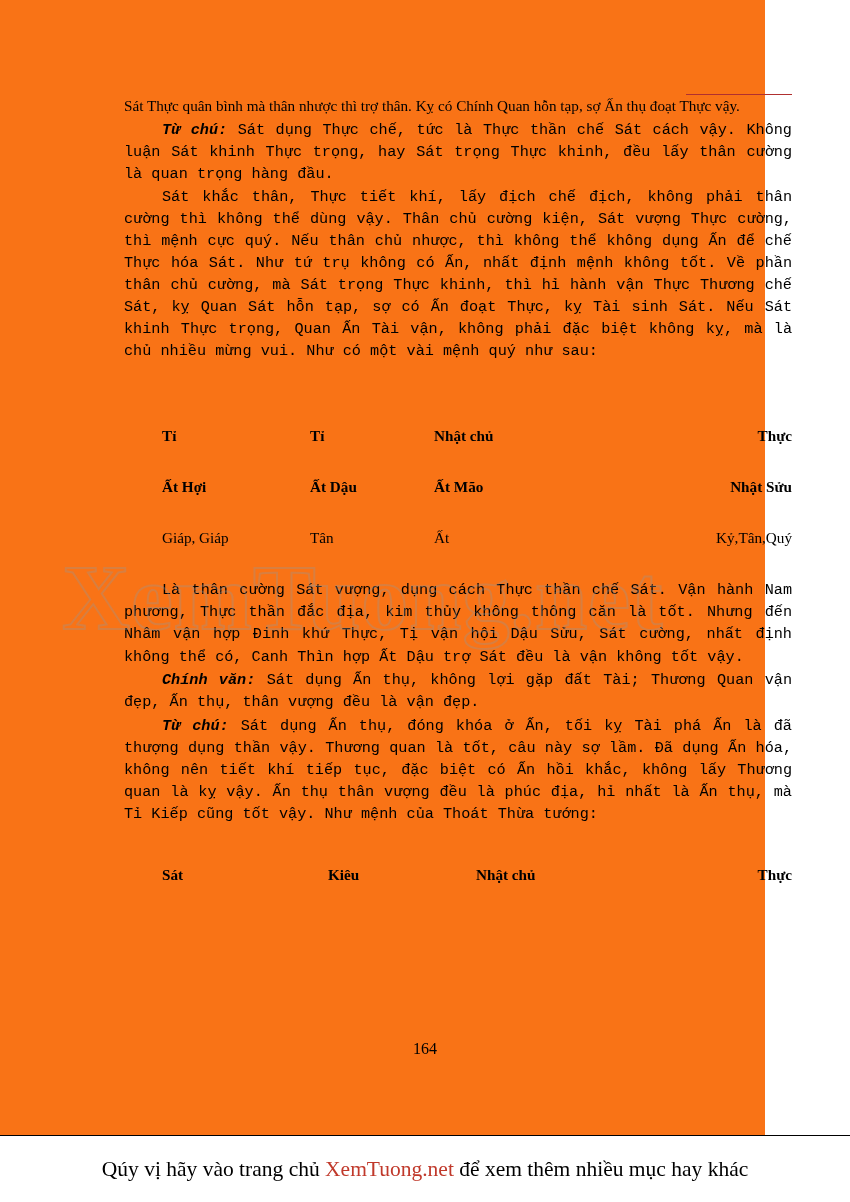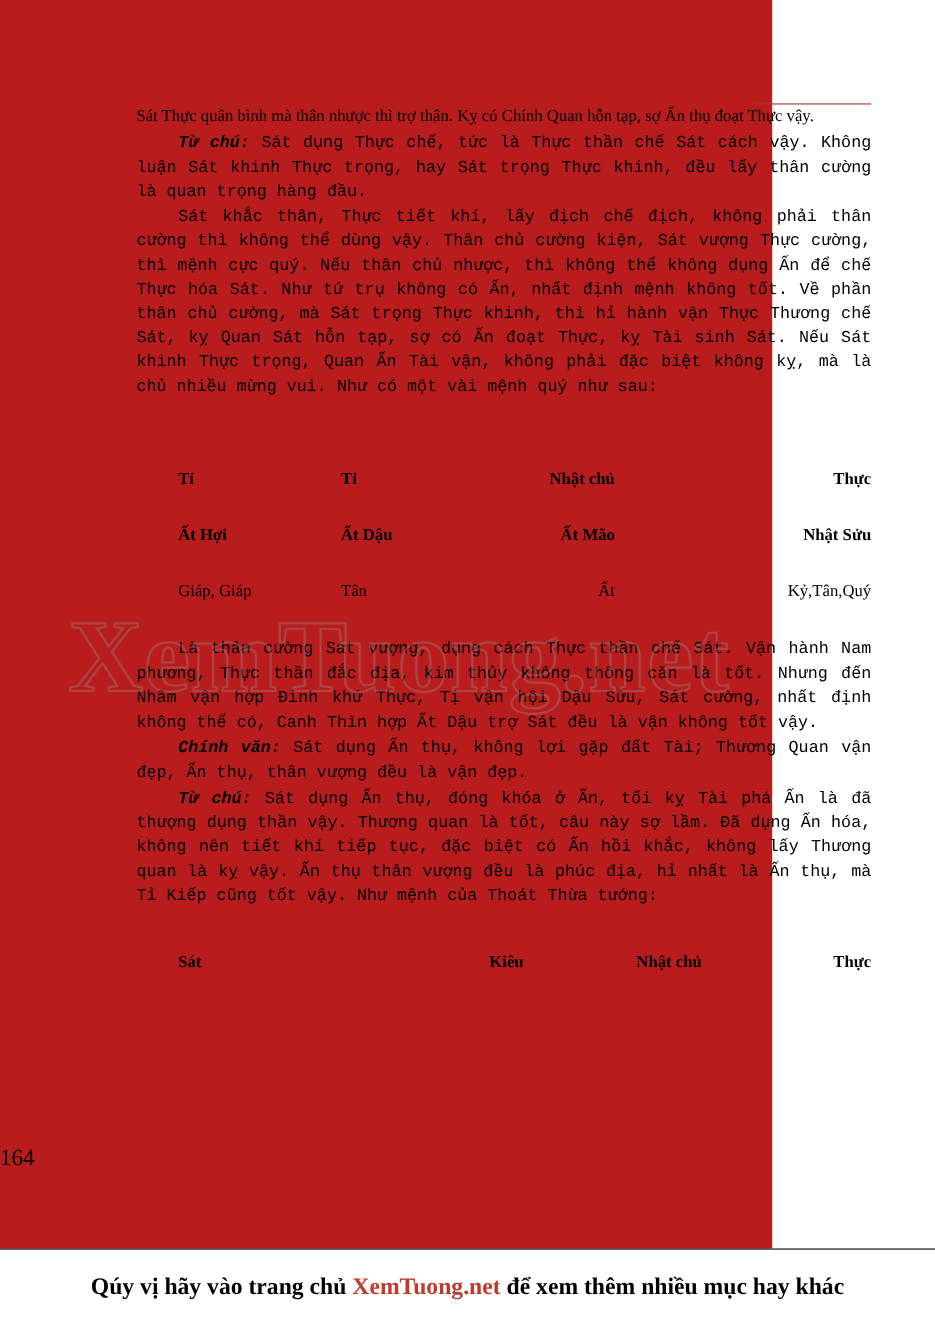--- a/index.html
+++ b/index.html
@@ -12,23 +12,23 @@
     height: 1202px;
     position: relative;
     font-family: "Liberation Serif", serif;
     color: #000000;
     overflow: hidden;
   }
 
   .page {
     position: absolute;
     left: 0; top: 0;
-    width: 702px;
+    width: 765px;
     height: 1202px;
-    background: #b91c1c;
+    background: #f97316;
   }
 
   .content {
     position: absolute;
     left: 124px;
     top: 95px;
     width: 668px;
   }
 
   p.para {
@@ -78,25 +78,25 @@
   }
   .chart1 tr td { height: 51px; }
 
   .chart2 {
     margin-top: 40px;
   }
   .chart2 tr td { height: 26px; }
 
   .c1 { width: 148px; }
   .c2 { width: 124px; }
-  .c3 { width: 125px; text-align: right; }
+  .c3 { width: 125px; }
   .c4 { width: auto; text-align: right; }
 
   .chart2 .c1 { width: 166px; }
-  .chart2 .c2 { width: 148px; text-align: right; }
+  .chart2 .c2 { width: 148px; }
   .chart2 .c3 { width: 162px; }
 
   .chart-indent { padding-left: 38px !important; }
 
   .gap-before { margin-top: 20px; }
   .gap-small  { margin-top: 12px; }
 
   
   .watermark {
     position: absolute;
@@ -115,41 +115,41 @@
     pointer-events: none;
     opacity: 0.85;
   }
 
   
   .page-number {
     position: absolute;
     left: 0;
     top: 1040px;
     width: 850px;
-    text-align: left;
-    font-size: 21px;
+    text-align: center;
+    font-size: 16px;
   }
 
   
   .footer-banner {
     position: absolute;
     left: 0;
     top: 1135px;
     width: 850px;
     height: 67px;
     background: #ffffff;
     border-top: 1px solid #000000;
     display: flex;
     align-items: center;
     justify-content: center;
   }
   .footer-text {
     font-family: "Liberation Serif", serif;
     font-size: 21.5px;
-    font-weight: bold;
+    font-weight: normal;
     white-space: nowrap;
   }
   .footer-text .blk { color: #000000; }
   .footer-text .red { color: #c0392b; }
 </style>
 </head>
 <body>
 
 <div class="page">
 

